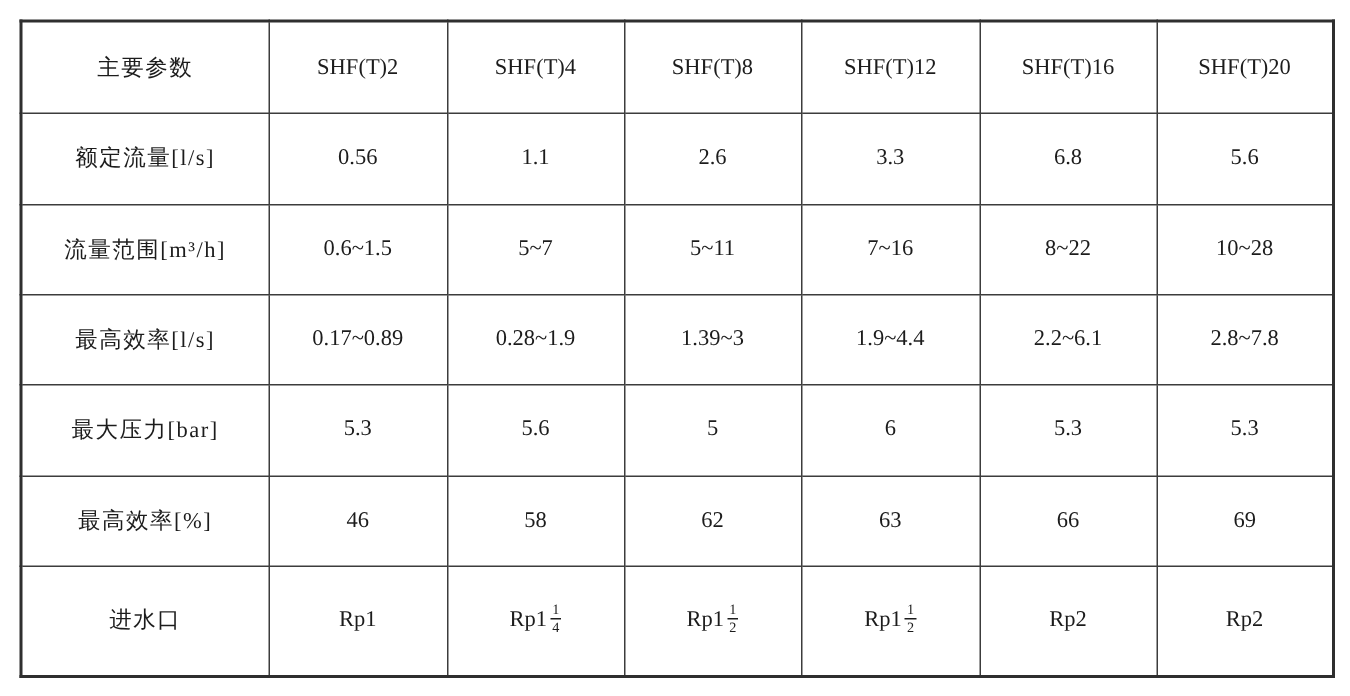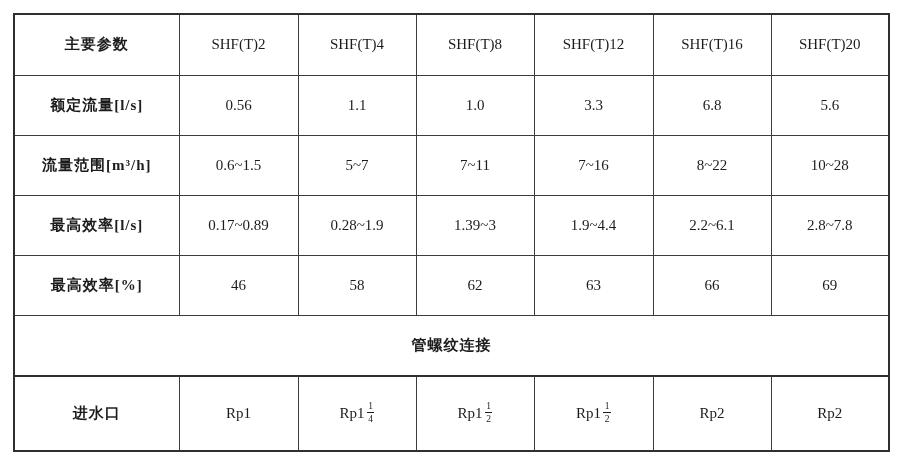--- a/index.html
+++ b/index.html
@@ -15,21 +15,21 @@
     border-collapse:collapse;table-layout:fixed;
     border:2px solid #2f2f2f;
     background:#ffffff;
   }
   th,td{
     border:1px solid #3c3c3c;
     text-align:center;vertical-align:middle;
     font-size:15px;font-weight:normal;
     padding:0 2px;overflow:hidden;white-space:nowrap;
   }
-  th.lbl,td.lbl{font-weight:bold;letter-spacing:1px;}
+  th.lbl,td.lbl{font-weight:normal;letter-spacing:1px;}
   td.section-title{
     font-weight:bold;letter-spacing:1px;
     border-bottom:2px solid #2f2f2f;
   }
   
   .fbase{display:inline-block;vertical-align:middle;}
   .frac{
     display:inline-flex;flex-direction:column;align-items:center;
     vertical-align:middle;font-size:9.5px;line-height:1.1;
     margin-left:2px;transform:translateY(-1px);
@@ -58,54 +58,60 @@
           <th class="val">SHF(T)4</th>
           <th class="val">SHF(T)8</th>
           <th class="val">SHF(T)12</th>
           <th class="val">SHF(T)16</th>
           <th class="val">SHF(T)20</th>
         </tr>
         <tr>
           <td class="lbl">额定流量[l/s]</td>
           <td class="val">0.56</td>
           <td class="val">1.1</td>
-          <td class="val">1.0</td>
+          <td class="val">2.6</td>
           <td class="val">3.3</td>
           <td class="val">6.8</td>
           <td class="val">5.6</td>
         </tr>
         <tr>
           <td class="lbl">流量范围[m³/h]</td>
           <td class="val">0.6~1.5</td>
           <td class="val">5~7</td>
-          <td class="val">7~11</td>
+          <td class="val">5~11</td>
           <td class="val">7~16</td>
           <td class="val">8~22</td>
           <td class="val">10~28</td>
         </tr>
         <tr>
           <td class="lbl">最高效率[l/s]</td>
           <td class="val">0.17~0.89</td>
           <td class="val">0.28~1.9</td>
           <td class="val">1.39~3</td>
           <td class="val">1.9~4.4</td>
           <td class="val">2.2~6.1</td>
           <td class="val">2.8~7.8</td>
         </tr>
         <tr>
+          <td class="lbl">最大压力[bar]</td>
+          <td class="val">5.3</td>
+          <td class="val">5.6</td>
+          <td class="val">5</td>
+          <td class="val">6</td>
+          <td class="val">5.3</td>
+          <td class="val">5.3</td>
+        </tr>
+        <tr>
           <td class="lbl">最高效率[%]</td>
           <td class="val">46</td>
           <td class="val">58</td>
           <td class="val">62</td>
           <td class="val">63</td>
           <td class="val">66</td>
           <td class="val">69</td>
-        </tr>
-        <tr>
-          <td class="section-title" colspan="7">管螺纹连接</td>
         </tr>
         <tr>
           <td class="lbl">进水口</td>
           <td class="val">Rp1</td>
           <td class="val"><span class="fbase">Rp1</span><span class="frac">
               <span class="num">1</span>
               <span class="den">4</span>
             </span></td>
           <td class="val"><span class="fbase">Rp1</span><span class="frac">
               <span class="num">1</span>

